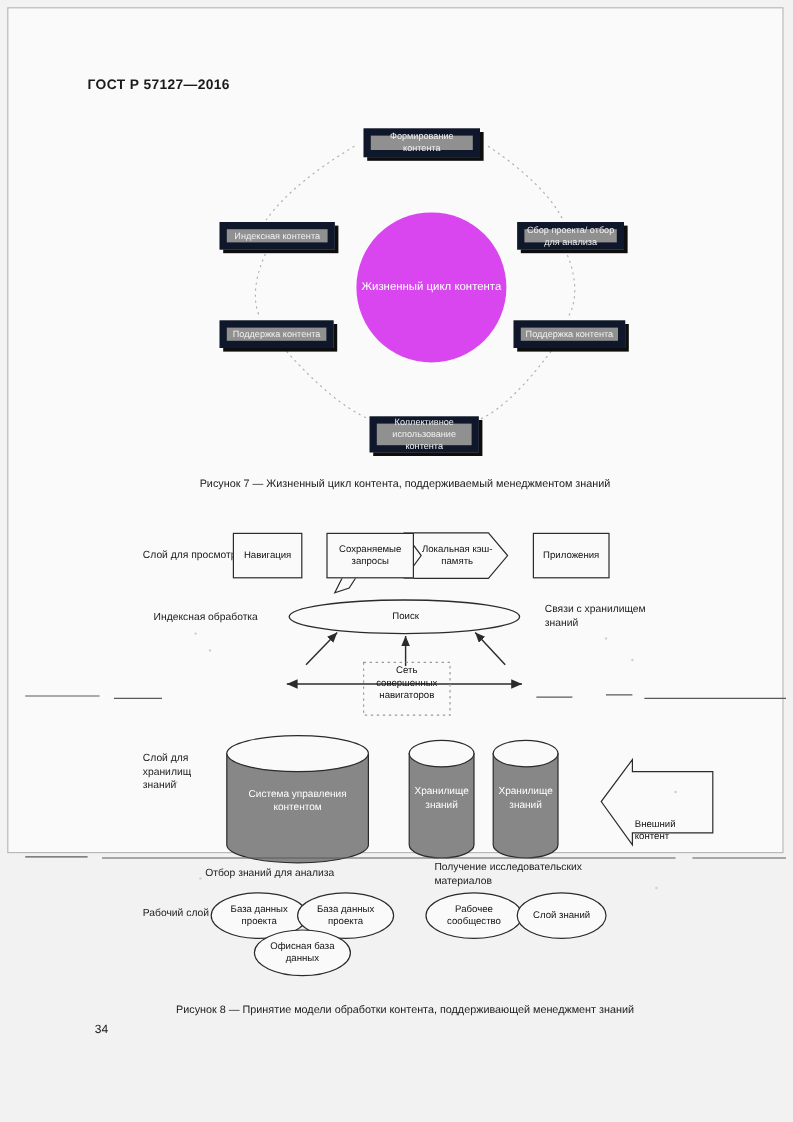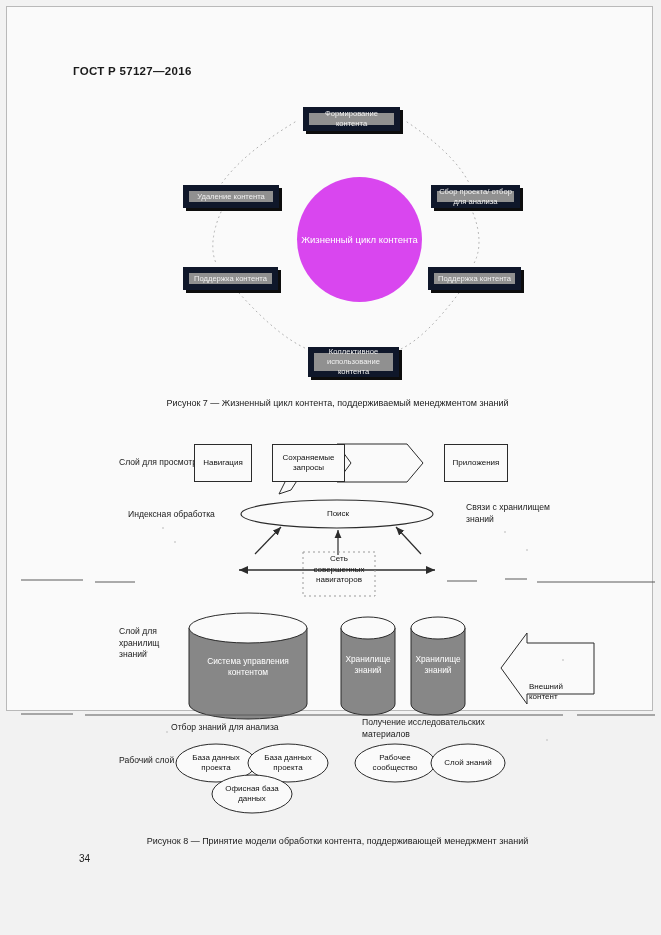--- a/index.html
+++ b/index.html
@@ -107,21 +107,21 @@
         <path d="M 400 25 C 430 45 452 66 462 86"></path>
         <path d="M 214 115 C 205 135 203 155 210 168"></path>
         <path d="M 466 116 C 474 136 474 155 466 168"></path>
         <path d="M 232 196 C 258 225 280 243 300 252"></path>
         <path d="M 452 196 C 430 225 412 243 394 252"></path>
       </g>
     </svg>
 
     <div class="gbox b-form">Формирование контента</div>
 
-    <div class="gbox b-del">Удаление контента</div>
+    <div class="gbox b-del">Индексная контента</div>
 
     <div class="gbox b-collect">Сбор проекта/ отбор для анализа</div>
 
     <div class="gbox b-support">Поддержка контента</div>
 
     <div class="gbox b-prepare">Поддержка контента</div>
 
     <div class="gbox b-share">Коллективное использование контента</div>
 
     <div class="circle">Жизненный цикл контента</div>
@@ -200,28 +200,29 @@
     <div class="lbl" style="left:112px;top:25px;">Слой для просмотра</div>
 
     <div class="lbl" style="left:112px;top:194px;width:70px;">Слой для хранилищ знаний</div>
 
     <div class="lbl" style="left:112px;top:323px;width:58px;">Рабочий слой</div>
 
     <div class="wbox" style="left:187px;top:12px;width:58px;height:38px;">Навигация</div>
 
     <div class="wbox" style="left:265px;top:12px;width:73px;height:38px;">Сохраняемые запросы</div>
 
+    <div class="ellipse-lbl" style="left:339px;top:12px;width:70px;height:38px;">Локальная кэш-память</div>
 
     <div class="wbox" style="left:437px;top:12px;width:64px;height:38px;">Приложения</div>
 
     <div class="lbl" style="left:121px;top:77px;">Индексная обработка</div>
 
     <div class="ellipse-lbl" style="left:300px;top:75px;width:62px;height:14px;">Поиск</div>
 
-    <div class="lbl" style="left:447px;top:70px;width:98px;margin-left:12px;">Связи с хранилищем знаний</div>
+    <div class="lbl" style="left:447px;top:70px;width:98px;">Связи с хранилищем знаний</div>
 
     <div class="net-lbl" style="left:298px;top:122px;width:68px;">Сеть совершенных навигаторов</div>
 
     <div class="cyl-lbl" style="left:188px;top:218px;width:106px;height:34px;">Система управления контентом</div>
 
     <div class="cyl-lbl" style="left:336px;top:218px;width:50px;height:30px;">Хранилище знаний</div>
 
     <div class="cyl-lbl" style="left:406px;top:218px;width:50px;height:30px;">Хранилище знаний</div>
 
     <div class="ellipse-lbl" style="left:522px;top:220px;width:60px;height:32px;text-align:left;justify-content:flex-start;margin-top:24px;">Внешний контент</div>

